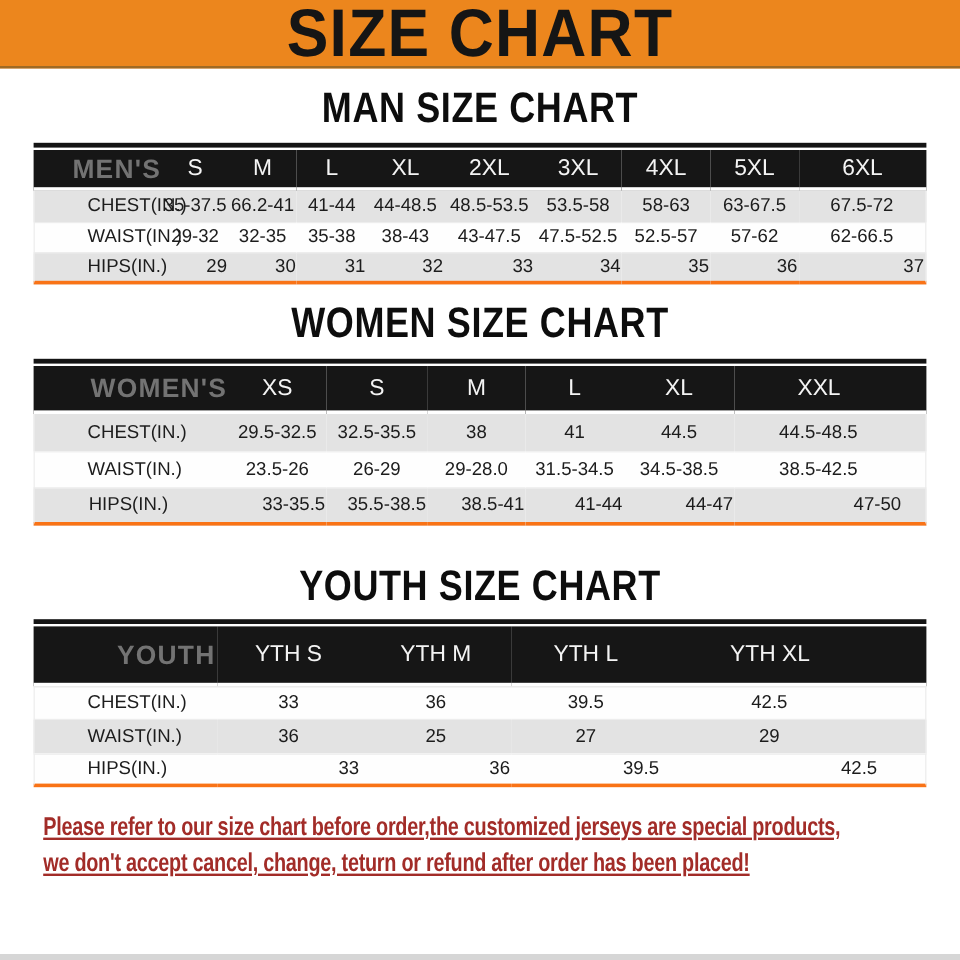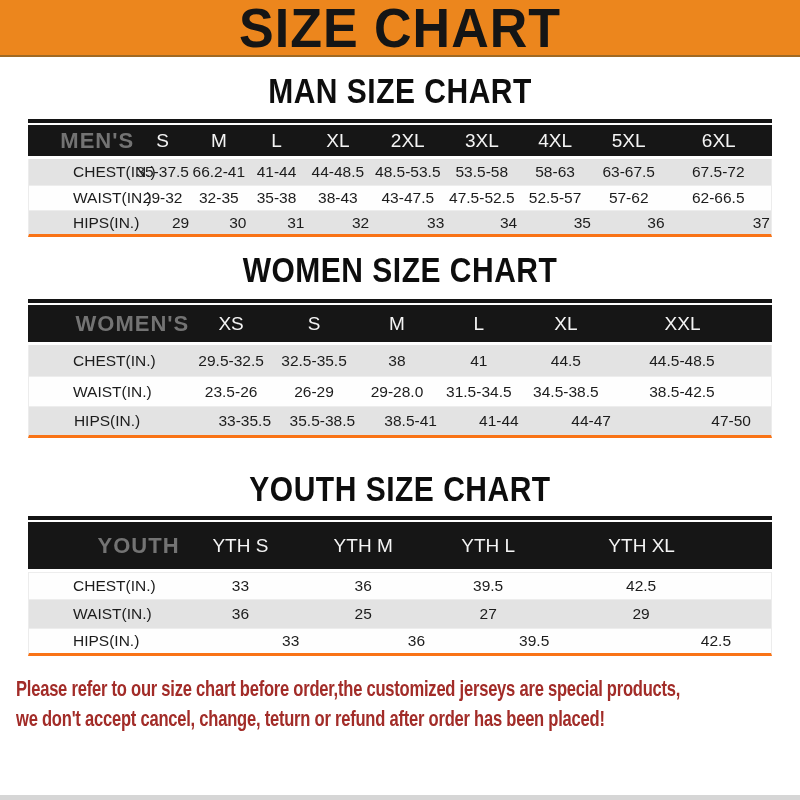--- a/index.html
+++ b/index.html
@@ -104,21 +104,21 @@
   
   .t-2 col:nth-child(1){width:20.5%} .t-2 col:nth-child(2){width:16.1%}
   .t-2 col:nth-child(3){width:16.9%} .t-2 col:nth-child(4){width:16.7%}
   .t-2 col:nth-child(5){width:29.8%}
   .t-2 th:nth-child(5), .t-2 td:nth-child(5) { padding-right: 40px; }
 
   
   .t-1 td.label-td, .t-2 td.label-td { padding-right: 50px; }
 
   
-  .notice { margin: 18px 0 0 16px; color: var(--notice); }
+  .notice { margin: 18px 0 0 36px; color: var(--notice); text-decoration: underline; }
   .notice p {
     margin: 0;
     font-size: 21.5px; font-weight: bold; line-height: 30px;
     letter-spacing: -0.3px; white-space: nowrap;
     transform: scaleX(0.77); transform-origin: 0 50%;
   }
 
   .bottom-strip {
     position: absolute; left: 0; right: 0; bottom: 0;
     height: 5px; background: var(--strip);

